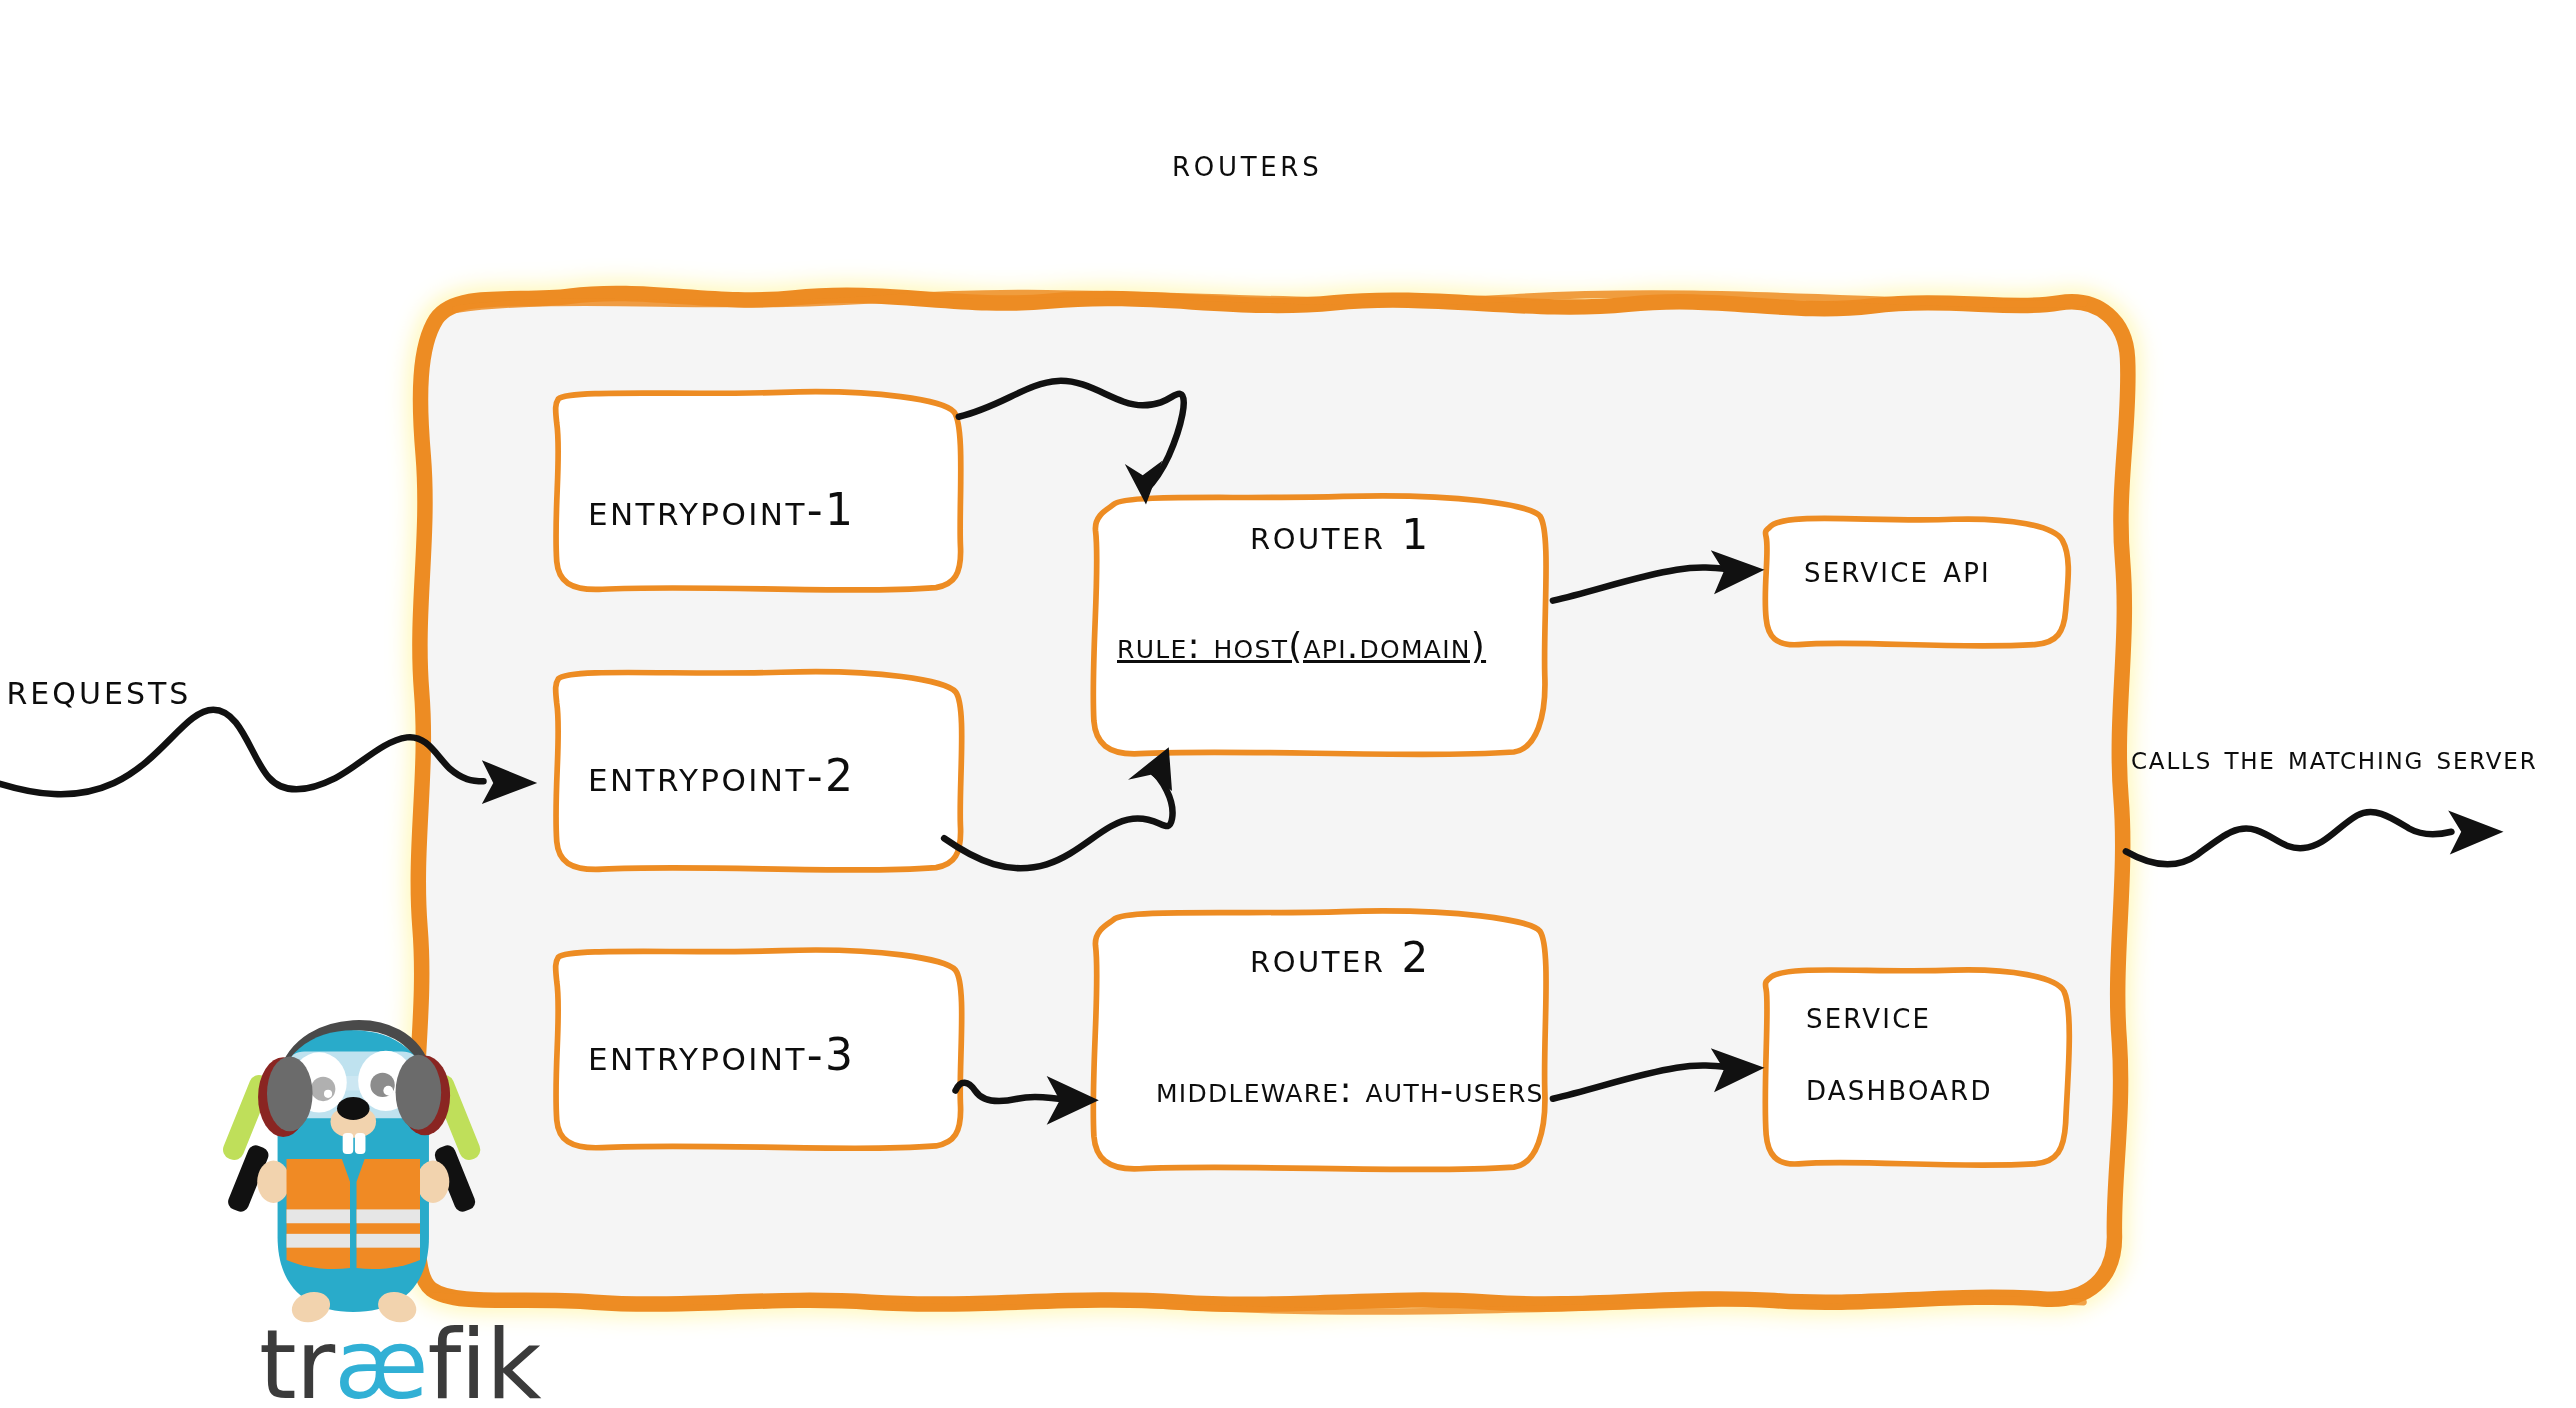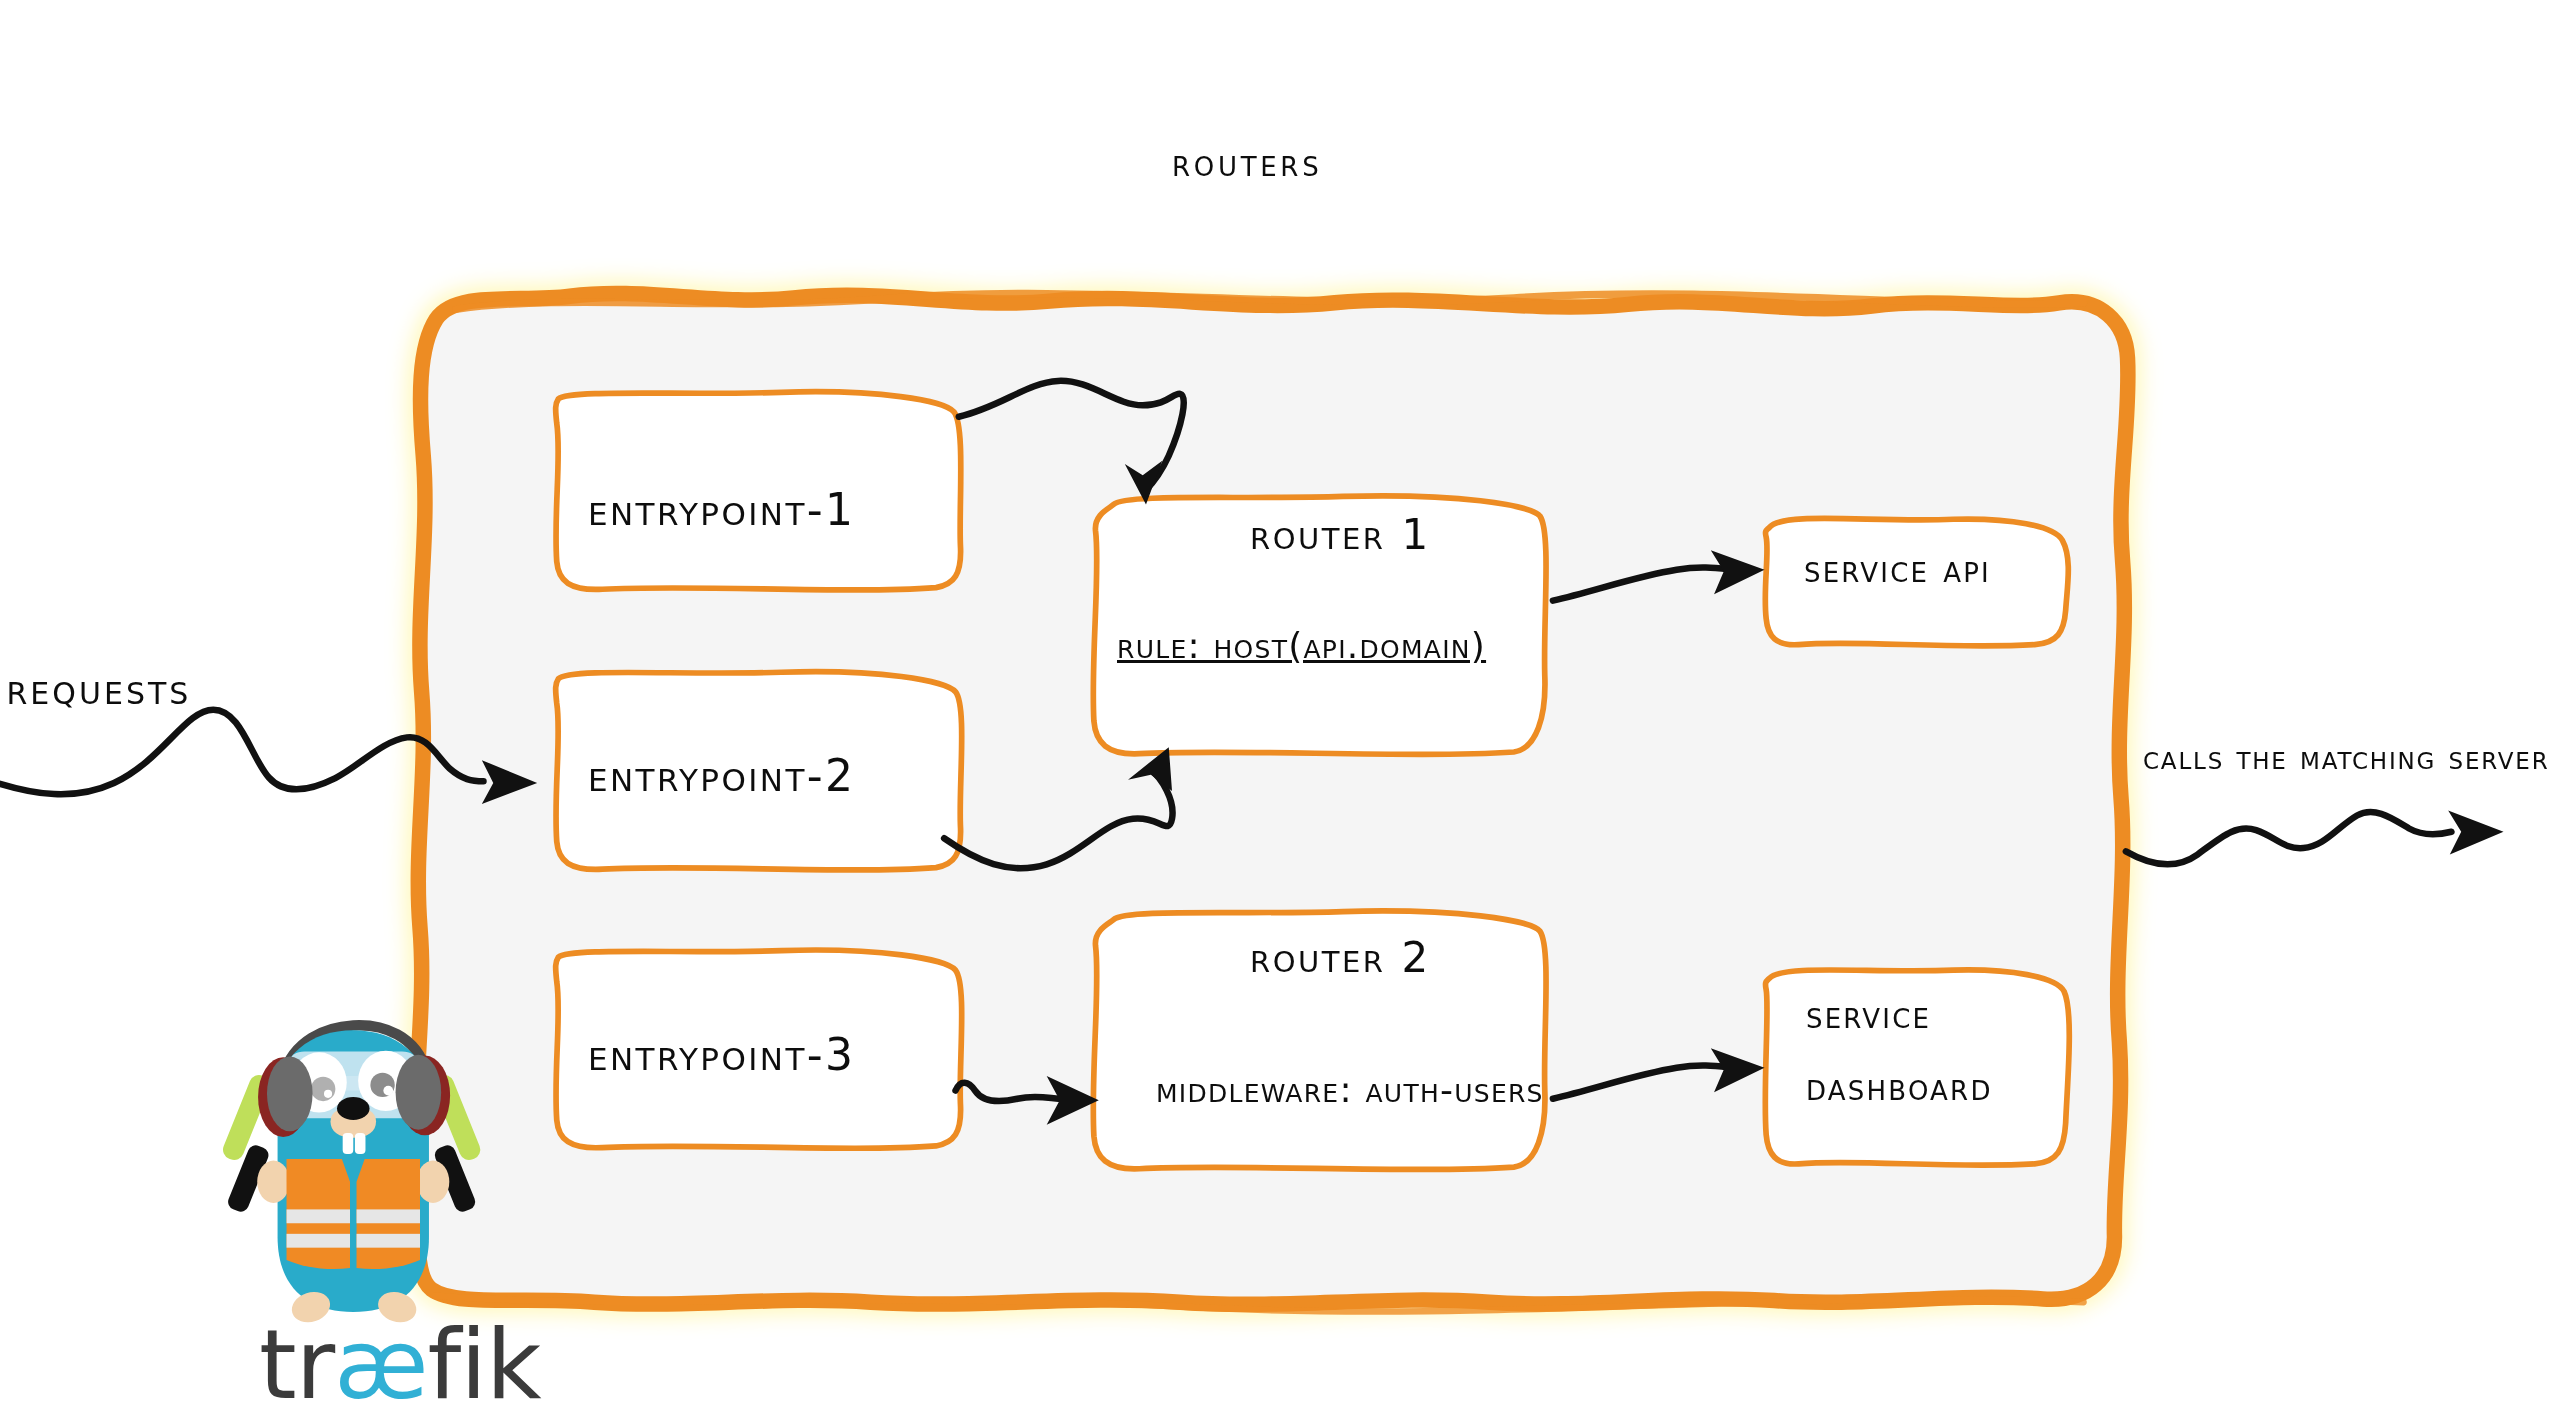--- a/index.html
+++ b/index.html
@@ -61,21 +61,21 @@
   #svc-api   { left: 1804px; top: 537px; margin-top: 14px; }
   #svc-dash1 { left: 1806px; top: 997px; }
   #svc-dash2 { left: 1806px; top: 1069px; }
 
   #requests-label {
     left: 6.5px; top: 667px;
     font-size: 43px; letter-spacing: .07em;
   }
   #calls-label {
     left: 2131px; top: 741px;
-    font-size: 33px; letter-spacing: .055em; margin-left: 12px;
+    font-size: 33px; letter-spacing: .055em;
   }
 
   #wordmark {
     position: absolute;
     left: 259px; top: 1317px;
     font-size: 96px;
     font-family: "DejaVu Sans", sans-serif;
     color: #3b3b3b;
     letter-spacing: -0.01em;
     line-height: 1;

